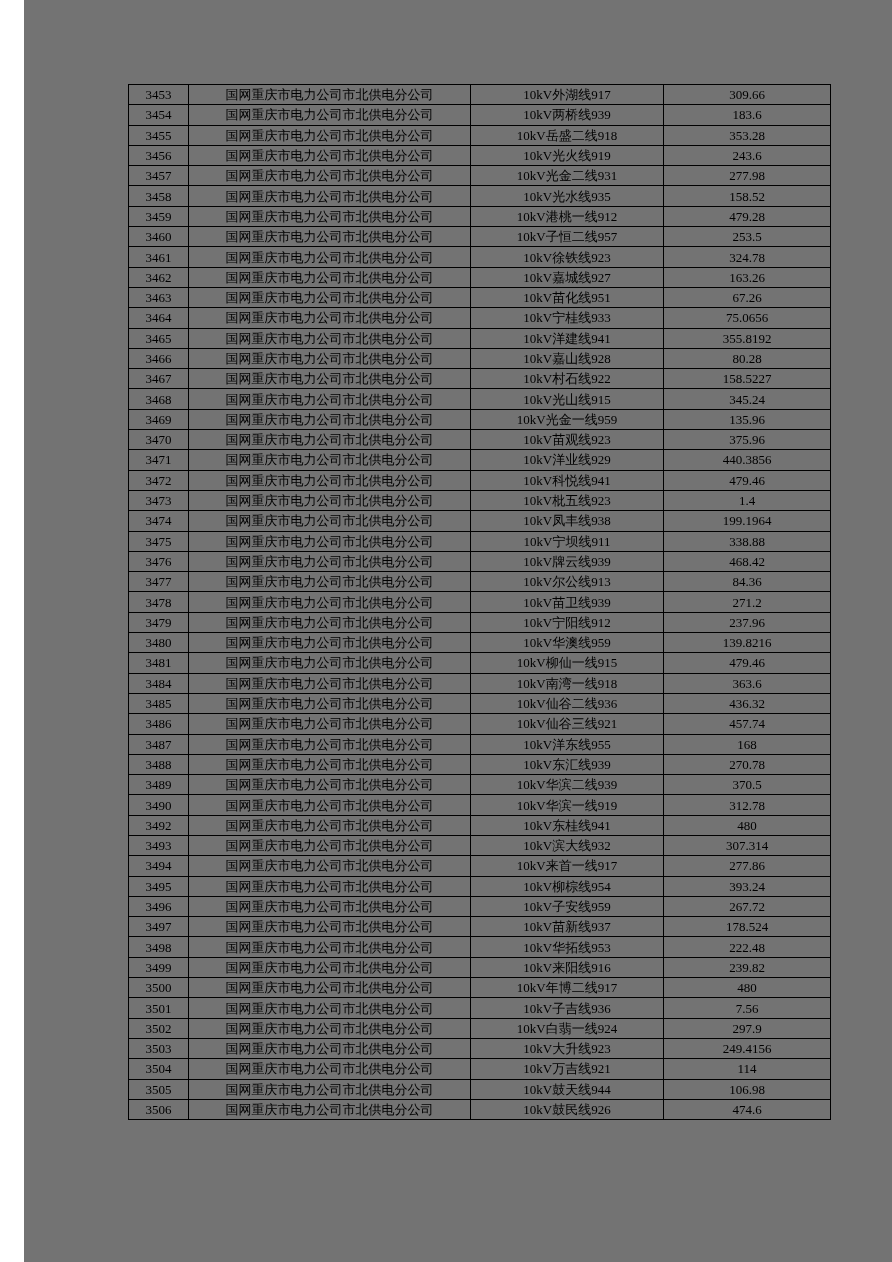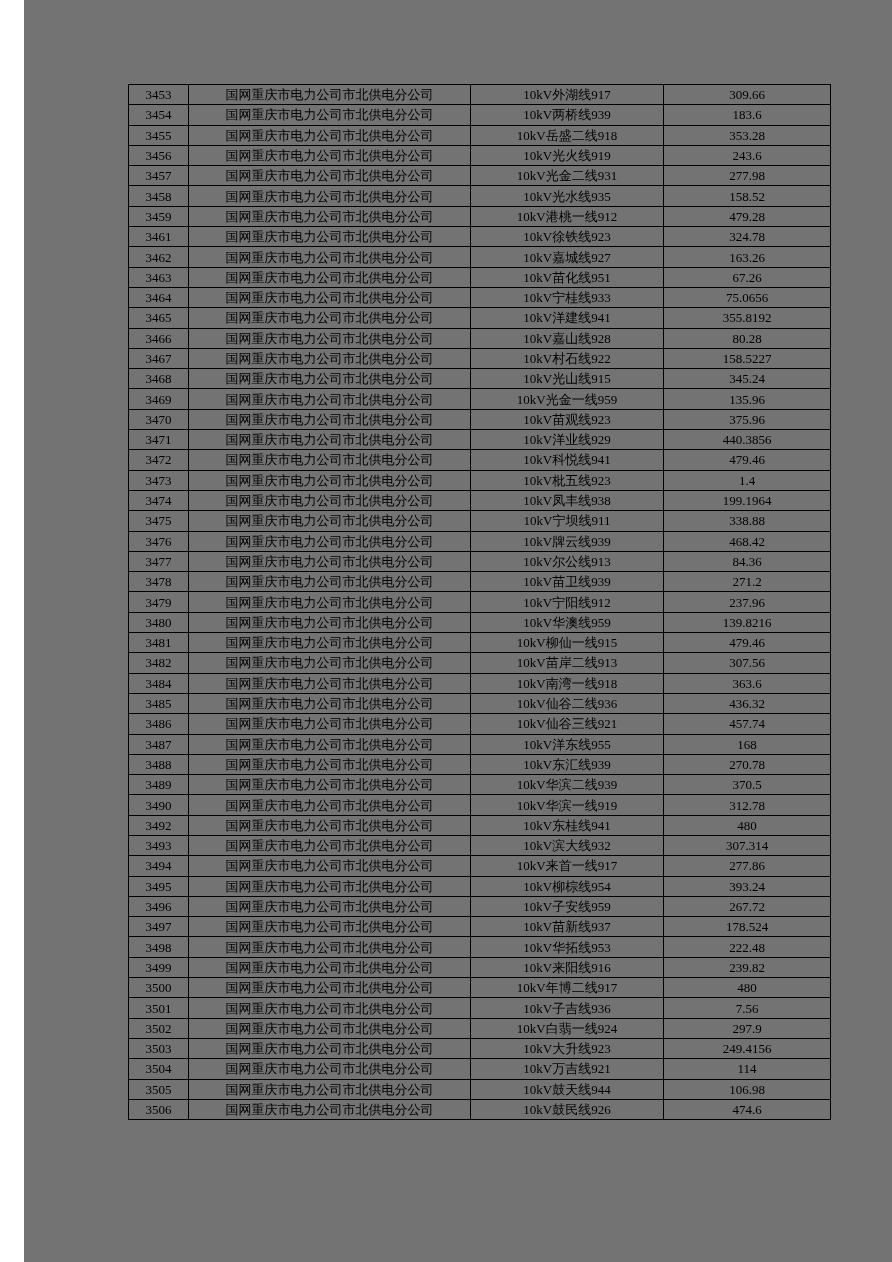--- a/index.html
+++ b/index.html
@@ -89,20 +89,26 @@
     <td class="col-value">158.52</td>
   </tr>
 
   <tr>
     <td class="col-id">3459</td>
     <td class="col-company">国网重庆市电力公司市北供电分公司</td>
     <td class="col-line">10kV港桃一线912</td>
     <td class="col-value">479.28</td>
   </tr>
 
+  <tr>
+    <td class="col-id">3460</td>
+    <td class="col-company">国网重庆市电力公司市北供电分公司</td>
+    <td class="col-line">10kV子恒二线957</td>
+    <td class="col-value">253.5</td>
+  </tr>
 
   <tr>
     <td class="col-id">3461</td>
     <td class="col-company">国网重庆市电力公司市北供电分公司</td>
     <td class="col-line">10kV徐铁线923</td>
     <td class="col-value">324.78</td>
   </tr>
 
   <tr>
     <td class="col-id">3462</td>
@@ -237,26 +243,20 @@
     <td class="col-value">139.8216</td>
   </tr>
 
   <tr>
     <td class="col-id">3481</td>
     <td class="col-company">国网重庆市电力公司市北供电分公司</td>
     <td class="col-line">10kV柳仙一线915</td>
     <td class="col-value">479.46</td>
   </tr>
 
-  <tr>
-    <td class="col-id">3482</td>
-    <td class="col-company">国网重庆市电力公司市北供电分公司</td>
-    <td class="col-line">10kV苗岸二线913</td>
-    <td class="col-value">307.56</td>
-  </tr>
 
 
   <tr>
     <td class="col-id">3484</td>
     <td class="col-company">国网重庆市电力公司市北供电分公司</td>
     <td class="col-line">10kV南湾一线918</td>
     <td class="col-value">363.6</td>
   </tr>
 
   <tr>

